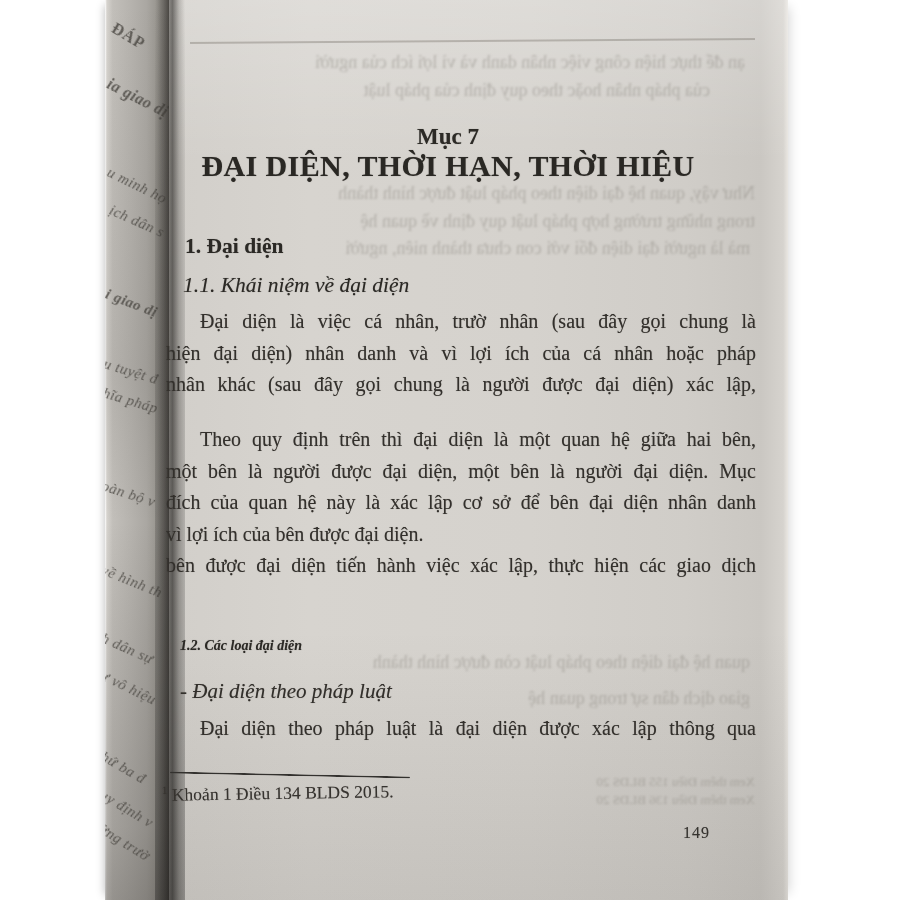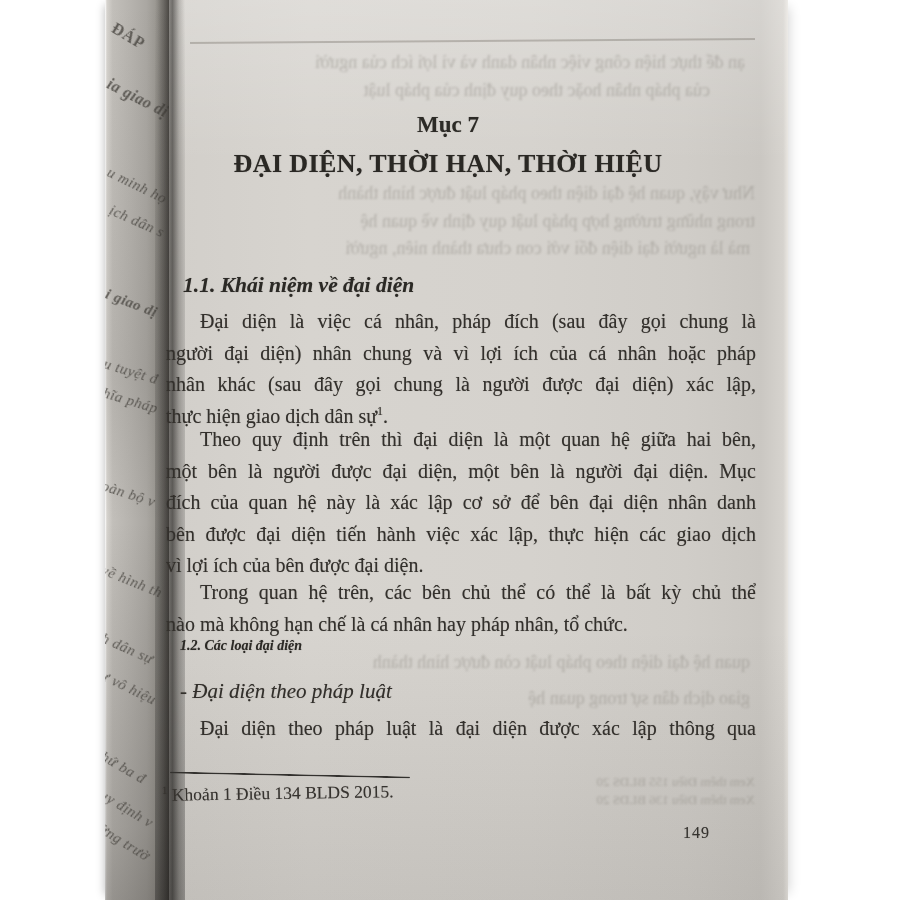--- a/index.html
+++ b/index.html
@@ -66,24 +66,24 @@
   .ghost:nth-of-type(8){left:490px;top:772px;width:160px;font-size:13px;opacity:0.55;}
   .ghost:nth-of-type(9){left:490px;top:790px;width:160px;font-size:13px;opacity:0.55;}
   .ghost-rule{
     position:absolute;left:85px;top:40px;width:565px;height:0;
     border-top:2px solid rgba(105,100,93,0.35);filter:blur(0.6px);
     transform:rotate(-0.4deg);
   }
   
   .content{position:absolute;left:0;top:0;width:683px;height:900px;color:#33302c;}
   .col{position:absolute;left:61px;width:590px;}
-  .kicker{top:112px;text-align:center;font-weight:bold;font-size:23px;transform:translateX(-13px);color:#2c2a26;text-shadow:0 0 1px rgba(44,42,38,0.4);}
-  .chtitle{top:149px;text-align:center;font-weight:bold;font-size:26px;letter-spacing:0.4px;transform:translateX(-13px);color:#2a2824;text-shadow:0 0 1px rgba(42,40,36,0.45);}
+  .kicker{top:124px;text-align:center;font-weight:bold;font-size:23px;transform:translateX(-13px);color:#2c2a26;text-shadow:0 0 1px rgba(44,42,38,0.4);}
+  .chtitle{top:149px;text-align:center;font-weight:bold;font-size:30px;letter-spacing:0.4px;transform:translateX(-13px);color:#2a2824;text-shadow:0 0 1px rgba(42,40,36,0.45);}
   .h1{top:234px;font-weight:bold;font-size:21.5px;padding-left:19px;color:#2b2925;text-shadow:0 0 1px rgba(43,41,37,0.4);}
-  .h11{top:273px;font-weight:bold;font-style:italic;font-size:21.5px;padding-left:17px;color:#2b2925;text-shadow:0 0 1px rgba(43,41,37,0.4);}
+  .h11{top:273px;font-weight:normal;font-style:italic;font-size:21.5px;padding-left:17px;color:#2b2925;text-shadow:0 0 1px rgba(43,41,37,0.4);}
   .h12{top:638px;font-weight:bold;font-style:italic;font-size:14px;padding-left:14px;color:#2b2925;text-shadow:0 0 1px rgba(43,41,37,0.4);}
   .item{top:679px;font-style:italic;font-size:21px;padding-left:14px;color:#322f2b;text-shadow:0 0 0.8px rgba(50,47,43,0.4);}
   .para{font-size:20px;text-shadow:0 0 0.8px rgba(51,48,44,0.42);}
   .p1{top:306px;} .p2{top:424px;} .p3{top:577px;} .p4{top:713px;}
   .line{
     height:31.5px;line-height:31.5px;overflow:hidden;
     text-align:justify;text-align-last:justify;
   }
   .line.indent{padding-left:34px;}
   .line.last{text-align-last:left;}
@@ -139,41 +139,37 @@
         <span class="ghost">Xem thêm Điều 155 BLDS 2015</span>
         <span class="ghost">Xem thêm Điều 136 BLDS 2015</span>
       </div>
 
     <div class="gutter"></div>
 
     <div class="content">
       <div class="col kicker">Mục 7</div>
       <div class="col chtitle">ĐẠI DIỆN, THỜI HẠN, THỜI HIỆU</div>
 
+      <div class="col h1">1. Đại diện</div>
       <div class="col h11">1.1. Khái niệm về đại diện</div>
 
       <div class="col para p1">
-        <div class="line indent">Đại diện là việc cá nhân, pháp đích (sau đây gọi chung là</div>
-        <div class="line">người đại diện) nhân chung và vì lợi ích của cá nhân hoặc pháp</div>
+        <div class="line indent">Đại diện là việc cá nhân, trườ nhân (sau đây gọi chung là</div>
+        <div class="line">hiện đại diện) nhân danh và vì lợi ích của cá nhân hoặc pháp</div>
         <div class="line">nhân khác (sau đây gọi chung là người được đại diện) xác lập,</div>
-        <div class="line last"><span>thực hiện giao dịch dân sự</span><sup>1</sup><span>.</span></div>
       </div>
 
       <div class="col para p2">
         <div class="line indent">Theo quy định trên thì đại diện là một quan hệ giữa hai bên,</div>
         <div class="line">một bên là người được đại diện, một bên là người đại diện. Mục</div>
         <div class="line">đích của quan hệ này là xác lập cơ sở để bên đại diện nhân danh</div>
+        <div class="line last">vì lợi ích của bên được đại diện.</div>
         <div class="line">bên được đại diện tiến hành việc xác lập, thực hiện các giao dịch</div>
-        <div class="line last">vì lợi ích của bên được đại diện.</div>
       </div>
 
-      <div class="col para p3">
-        <div class="line indent">Trong quan hệ trên, các bên chủ thể có thể là bất kỳ chủ thể</div>
-        <div class="line last">nào mà không hạn chế là cá nhân hay pháp nhân, tổ chức.</div>
-      </div>
 
       <div class="col h12">1.2. Các loại đại diện</div>
       <div class="col item">- Đại diện theo pháp luật</div>
 
       <div class="col para p4">
         <div class="line indent">Đại diện theo pháp luật là đại diện được xác lập thông qua</div>
       </div>
 
       <div class="fnrule"></div>
       <div class="footnote"><sup>1</sup><span> Khoản 1 Điều 134 BLDS 2015.</span></div>

